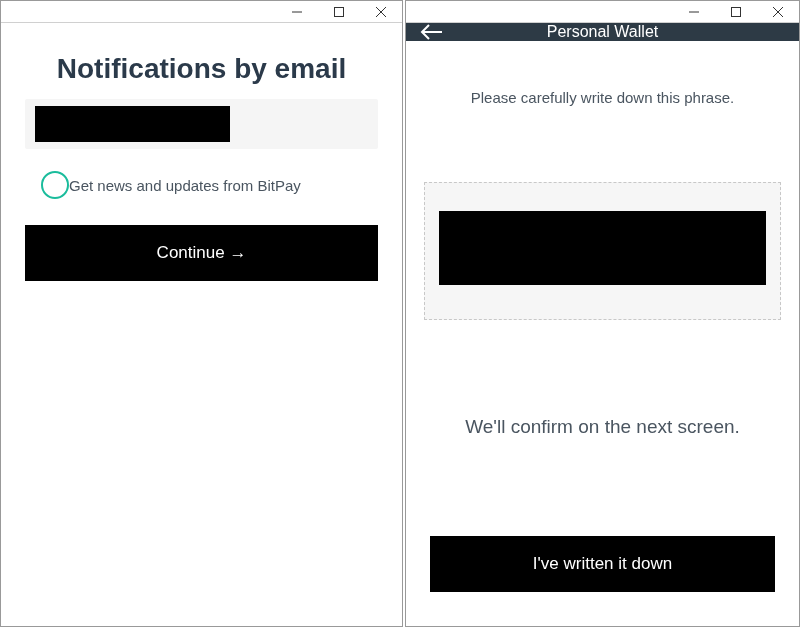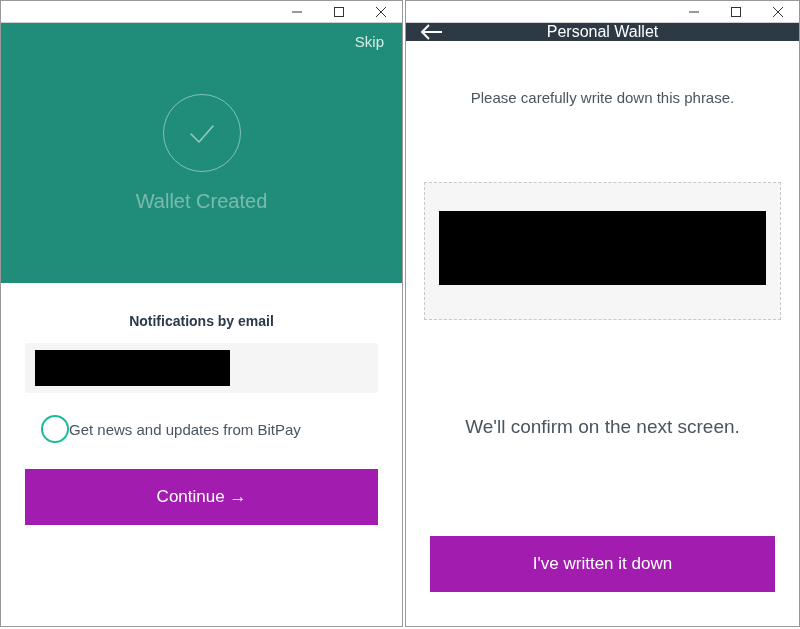--- a/index.html
+++ b/index.html
@@ -81,21 +81,21 @@
       font-weight: 400;
     }
     .content-left {
       padding: 30px 24px 20px 24px;
       flex: 1;
       display: flex;
       flex-direction: column;
     }
     .section-title {
       text-align: center;
-      font-size: 14px;
+      font-size: 28px;
       font-weight: 600;
       color: #2b3a4a;
       margin-bottom: 14px;
     }
     .section-sub {
       text-align: center;
       font-size: 15px;
       color: #6a7480;
       line-height: 1.5;
       margin-bottom: 22px;
@@ -128,21 +128,21 @@
       height: 28px;
       border: 2px solid #1abc9c;
       border-radius: 50%;
       flex-shrink: 0;
     }
     .chk-label {
       font-size: 15px;
       color: #4a5560;
     }
     .btn {
-      background: #a21caf;
+      background: #000000;
       color: #fff;
       height: 56px;
       width: 100%;
       border: none;
       font-size: 17px;
       font-weight: 500;
       display: flex;
       align-items: center;
       justify-content: center;
       gap: 6px;
@@ -226,29 +226,20 @@
           </svg>
       </div>
       <div class="win-btn">
         <svg width="10" height="10">
             <line x1="0" y1="0" x2="10" y2="10" stroke="#333" stroke-width="1"></line>
             <line x1="10" y1="0" x2="0" y2="10" stroke="#333" stroke-width="1"></line>
           </svg>
       </div>
     </div>
 
-    <div class="hero">
-      <div class="skip">Skip</div>
-      <div class="check-circle">
-        <svg width="38" height="38" viewBox="0 0 38 38" fill="none">
-          <path d="M8 20 L16 28 L30 12" stroke-width="1.5" stroke-linecap="round" stroke-linejoin="round"></path>
-        </svg>
-      </div>
-      <div class="hero-title">Wallet Created</div>
-    </div>
 
     <div class="content-left">
       <div class="section-title">Notifications by email</div>
 
       <div class="input-box">
         <div class="input-redact"></div>
       </div>
 
       <div class="checkbox-row">
         <div class="chk"></div>

